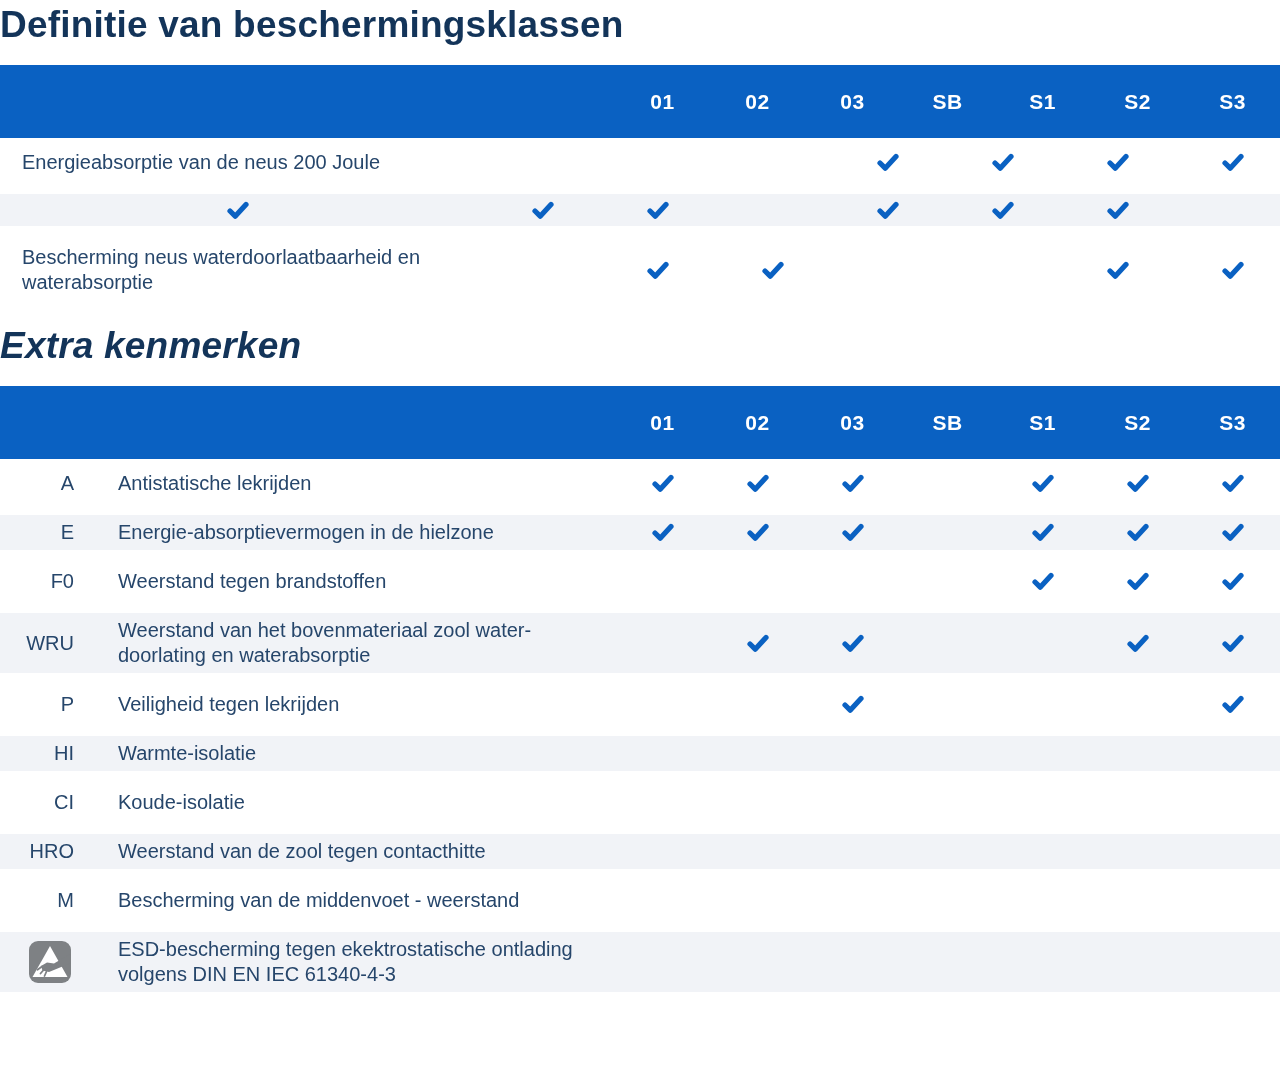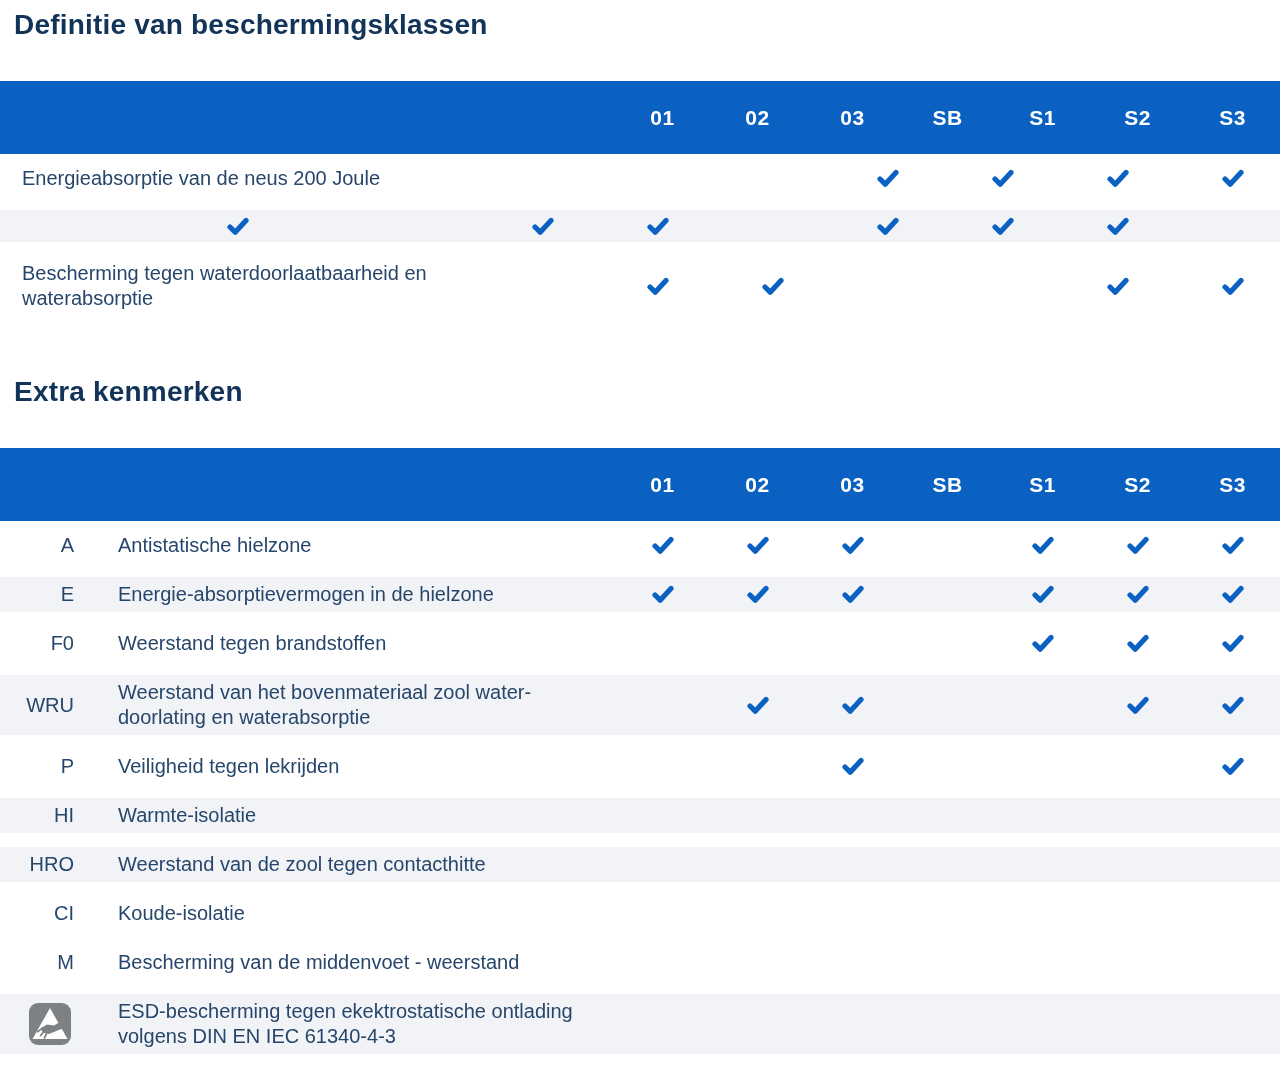--- a/index.html
+++ b/index.html
@@ -12,30 +12,29 @@
   *{box-sizing:border-box;}
   html,body{margin:0;padding:0;background:#fff;}
   body{
     width:1280px;
     font-family:"Liberation Sans", sans-serif;
     color:var(--navy-text);
   }
   .page{width:1280px;padding-top:4px;}
   .section-title{
     margin:0;
-    font-size:28px;
+    font-size:37px;
     line-height:42px;
     font-weight:bold;
     color:var(--navy-title);
     letter-spacing:0.2px;
-    padding-left:14px;
-  }
-  .section-title.second{margin-top:48px;}
+  }
+  .section-title.second{margin-top:18px;font-style:italic;}
   .thead{
-    margin-top:35px;
+    margin-top:19px;
     height:73px;
     background:var(--blue);
     display:grid;
     grid-template-columns:1fr repeat(7,95px);
     align-items:center;
   }
   .col-header{
     text-align:center;
     color:#ffffff;
     font-size:21px;
@@ -151,21 +150,21 @@
             <path d="M3 10 L8.2 15.2 L19 3.5" fill="none" stroke="#0A61C2" stroke-width="5.2" stroke-linecap="round" stroke-linejoin="round"></path>
           </svg>
         </div>
         <div class="cell">
           <svg width="22" height="19" viewBox="0 0 22 19">
             <path d="M3 10 L8.2 15.2 L19 3.5" fill="none" stroke="#0A61C2" stroke-width="5.2" stroke-linecap="round" stroke-linejoin="round"></path>
           </svg>
         </div>
       </div>
       <div class="row t1">
-        <div class="desc">Bescherming tegen waterdoorlaatbaarheid en waterabsorptie</div>
+        <div class="desc">Bescherming neus waterdoorlaatbaarheid en waterabsorptie</div>
         <div class="cell"></div>
         <div class="cell">
           <svg width="22" height="19" viewBox="0 0 22 19">
             <path d="M3 10 L8.2 15.2 L19 3.5" fill="none" stroke="#0A61C2" stroke-width="5.2" stroke-linecap="round" stroke-linejoin="round"></path>
           </svg>
         </div>
         <div class="cell">
           <svg width="22" height="19" viewBox="0 0 22 19">
             <path d="M3 10 L8.2 15.2 L19 3.5" fill="none" stroke="#0A61C2" stroke-width="5.2" stroke-linecap="round" stroke-linejoin="round"></path>
           </svg>
@@ -194,21 +193,21 @@
       <div class="col-header">03</div>
       <div class="col-header">SB</div>
       <div class="col-header">S1</div>
       <div class="col-header">S2</div>
       <div class="col-header">S3</div>
     </div>
 
   <div class="rows" id="rows2">
       <div class="row t2">
         <div class="code">A</div>
-        <div class="desc">Antistatische hielzone</div>
+        <div class="desc">Antistatische lekrijden</div>
         <div class="cell">
           <svg width="22" height="19" viewBox="0 0 22 19">
             <path d="M3 10 L8.2 15.2 L19 3.5" fill="none" stroke="#0A61C2" stroke-width="5.2" stroke-linecap="round" stroke-linejoin="round"></path>
           </svg>
         </div>
         <div class="cell">
           <svg width="22" height="19" viewBox="0 0 22 19">
             <path d="M3 10 L8.2 15.2 L19 3.5" fill="none" stroke="#0A61C2" stroke-width="5.2" stroke-linecap="round" stroke-linejoin="round"></path>
           </svg>
         </div>
@@ -343,34 +342,34 @@
         <div class="code">HI</div>
         <div class="desc">Warmte-isolatie</div>
         <div class="cell"></div>
         <div class="cell"></div>
         <div class="cell"></div>
         <div class="cell"></div>
         <div class="cell"></div>
         <div class="cell"></div>
         <div class="cell"></div>
       </div>
+      <div class="row t2">
+        <div class="code">CI</div>
+        <div class="desc">Koude-isolatie</div>
+        <div class="cell"></div>
+        <div class="cell"></div>
+        <div class="cell"></div>
+        <div class="cell"></div>
+        <div class="cell"></div>
+        <div class="cell"></div>
+        <div class="cell"></div>
+      </div>
       <div class="row t2 alt">
         <div class="code">HRO</div>
         <div class="desc">Weerstand van de zool tegen contacthitte</div>
-        <div class="cell"></div>
-        <div class="cell"></div>
-        <div class="cell"></div>
-        <div class="cell"></div>
-        <div class="cell"></div>
-        <div class="cell"></div>
-        <div class="cell"></div>
-      </div>
-      <div class="row t2">
-        <div class="code">CI</div>
-        <div class="desc">Koude-isolatie</div>
         <div class="cell"></div>
         <div class="cell"></div>
         <div class="cell"></div>
         <div class="cell"></div>
         <div class="cell"></div>
         <div class="cell"></div>
         <div class="cell"></div>
       </div>
       <div class="row t2">
         <div class="code">M</div>

